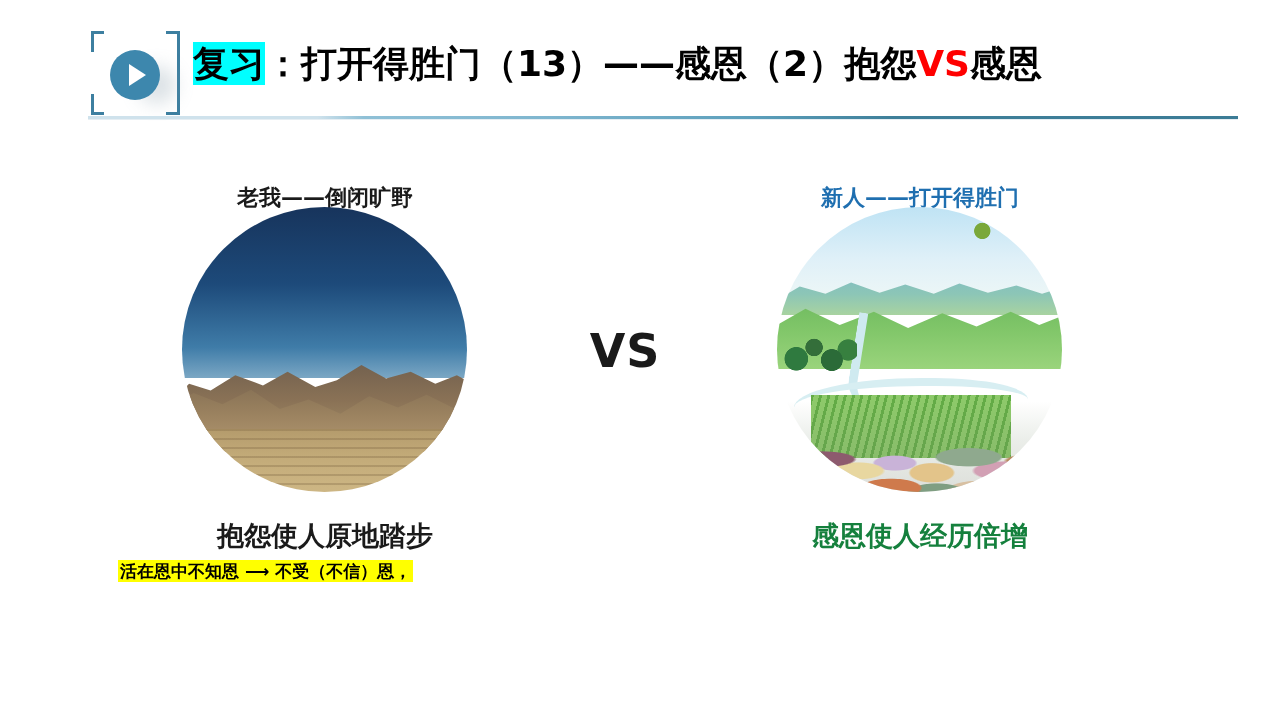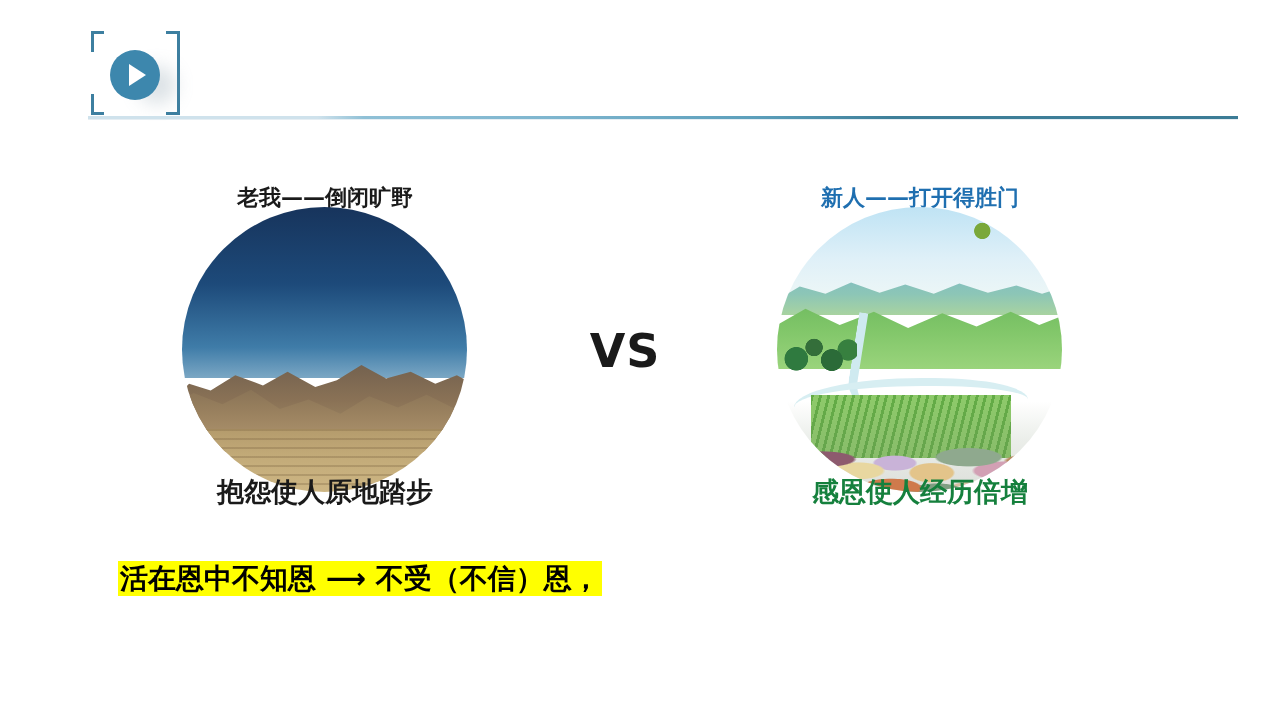--- a/index.html
+++ b/index.html
@@ -286,34 +286,34 @@
     text-align: center;
     font-size: 46px;
     font-weight: bold;
     color: #1a1a1a;
     letter-spacing: 1px;
   }
 
   
   .col-caption {
     position: absolute;
-    top: 476px;
+    top: 520px;
     width: 420px;
     text-align: center;
     font-size: 27px;
     font-weight: bold;
     line-height: 1.2;
   }
   #caption-left  { left: 115px; color: #1a1a1a; }
   #caption-right { left: 710px; color: #15803d; }
 
   
   .note-block {
     position: absolute;
-    font-size: 28px;
+    font-size: 17px;
     font-weight: bold;
     color: #000000;
     line-height: 1.38;
   }
   .note-line {
     display: block;
     white-space: nowrap;
   }
   .note-line > span {
     background: #ffff00;
@@ -332,20 +332,23 @@
 
   <div id="header-bracket"></div>
   <div id="bracket-mask-top"></div>
   <div id="bracket-mask-bottom"></div>
   <div id="bracket-mask-left"></div>
 
   <div id="play-button">
     <div id="play-triangle"></div>
   </div>
 
+  <div id="title-line">
+    <span class="hl-cyan">复习</span><span>：打开得胜门（13）——感恩（2）抱怨</span><span class="red">VS</span><span>感恩</span>
+  </div>
 
   <div id="header-rule"></div>
   <div id="header-rule-under"></div>
 </div>
 
 <div id="heading-left" class="col-heading">老我——倒闭旷野</div>
 
 <div id="photo-left" class="circle-photo">
   <div class="desert-sky"></div>
   <div class="desert-mtn-far"></div>

